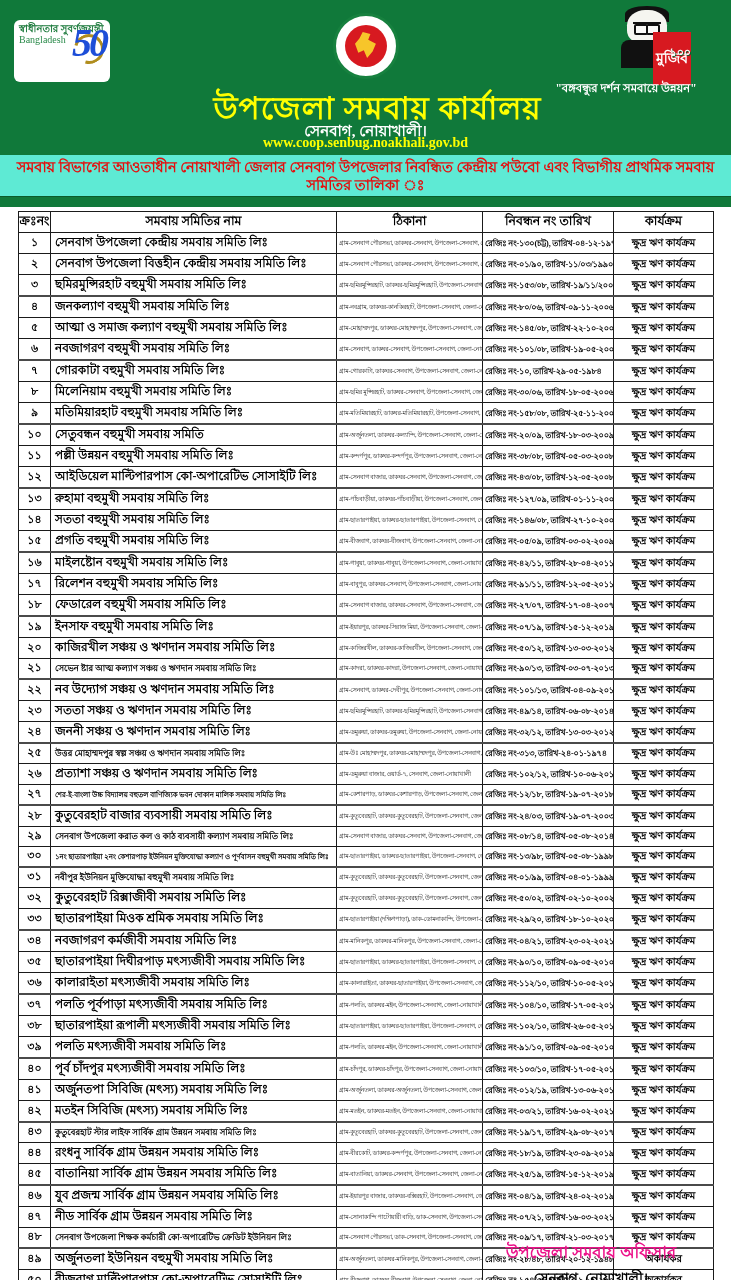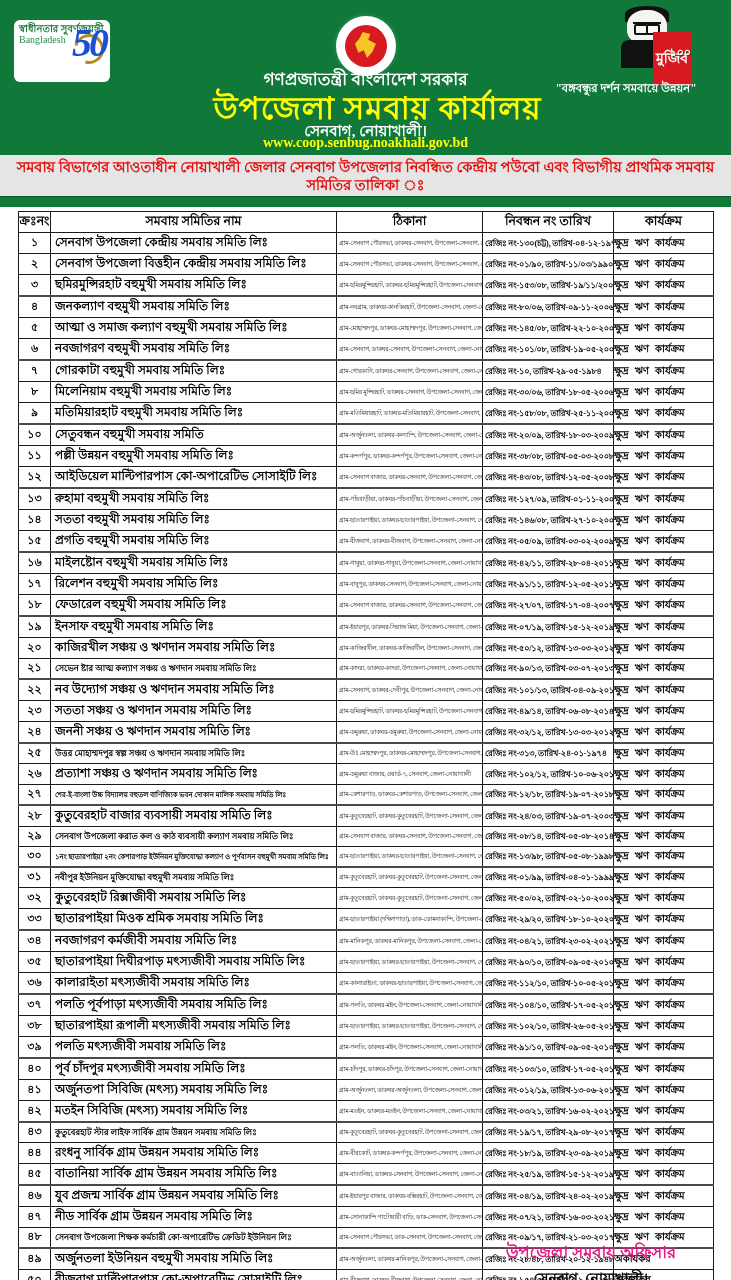--- a/index.html
+++ b/index.html
@@ -78,21 +78,21 @@
   .govt-line { position:absolute; top:66px; left:0; width:731px; text-align:center;
     color:#ffffff; font-size:17px; font-weight:bold; }
   .office-title { position:absolute; top:84px; left:0; width:731px; text-align:center;
     color:#ffff00; font-size:31px; font-weight:bold; letter-spacing:1px;margin-left:12px; }
   .location-line { position:absolute; top:119px; left:0; width:731px; text-align:center;
     color:#ffffff; font-size:15px; font-weight:bold; }
   .website-line { position:absolute; top:135px; left:0; width:731px; text-align:center;
     color:#ffff00; font-size:14px; font-weight:bold; text-decoration:none; display:block; }
   
   .subtitle-band {
-    width:731px; background:#e5e5e5; padding:3px 10px 2px 10px; text-align:center;
+    width:731px; background:#5eead4; padding:3px 10px 2px 10px; text-align:center;
   }
   .subtitle-band .txt { color:#e3100f; font-size:14.5px; font-weight:bold; line-height:1.25; }
   .green-bar { width:731px; height:11px; background:#10793a; border-top:1px solid #0a5c2b; }
   
   .table-wrap { padding:4px 18px 0 18px; }
   table { border-collapse:collapse; table-layout:fixed; width:695px; }
   th, td { border:1px solid #1a1a1a; overflow:hidden; white-space:nowrap; }
   th { font-size:12.5px; font-weight:bold; height:20px; text-align:center; background:#fff;margin-left:13px; }
   td { height:17px; background:#fff; color:#000; vertical-align:middle; }
   tbody tr:nth-child(3n) td { border-bottom-width:2px; border-bottom-color:#4a4a4a; }
@@ -100,21 +100,21 @@
   .c-name { width:286px; }
   .c-addr { width:146px; }
   .c-reg  { width:131px; }
   .c-act  { width:100px; }
   td.sl   { text-align:center; font-size:11px; font-weight:bold; }
   td.name { text-align:left; padding-left:4px; font-size:12px; font-weight:bold; }
   td.name.long { font-size:8.5px; }
   td.name.vlong { font-size:7px; }
   td.addr { font-size:6.3px; text-align:left; padding-left:2px; letter-spacing:-0.3px; color:#222; }
   td.reg  { font-size:8.2px; padding-left:2px; letter-spacing:-0.2px; font-weight:bold; }
-  td.act  { text-align:left; font-size:10px; font-weight:bold;font-family:Liberation Mono, monospace; }
+  td.act  { text-align:center; font-size:10px; font-weight:bold; }
   
   .footer { position:absolute; right:55px; top:1240px; text-align:center; }
   .footer .officer { color:#ec128a; font-size:16.5px; font-weight:bold; }
   .footer .place { color:#000; font-size:14px; font-weight:bold; }
 </style>
 </head>
 <body>
 
 <div class="masthead">
   <div class="jubilee">
@@ -134,21 +134,20 @@
   <div class="mujib">
     <div class="hair"></div>
     <div class="face"></div>
     <div class="glasses"></div>
     <div class="coat"></div>
     <div class="badge">মুজিব</div>
     <div class="hundred">১০০</div>
   </div>
   <div class="mujib-quote">"বঙ্গবন্ধুর দর্শন সমবায়ে উন্নয়ন"</div>
 
-  <div class="govt-line">গণপ্রজাতন্ত্রী বাংলাদেশ সরকার</div>
   <div class="office-title">উপজেলা সমবায় কার্যালয়</div>
   <div class="location-line">সেনবাগ, নোয়াখালী।</div>
   <a href="#" class="website-line">www.coop.senbug.noakhali.gov.bd</a>
 </div>
 
 <div class="subtitle-band">
   <div class="txt">সমবায় বিভাগের আওতাধীন নোয়াখালী জেলার সেনবাগ উপজেলার নিবন্ধিত কেন্দ্রীয় পউবো এবং বিভাগীয় প্রাথমিক সমবায় সমিতির তালিকা ঃ</div>
 </div>
 <div class="green-bar"></div>
 

